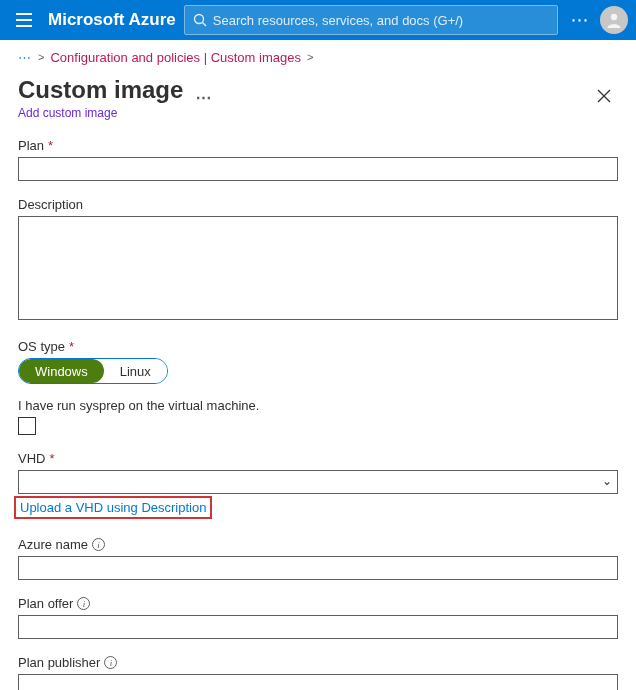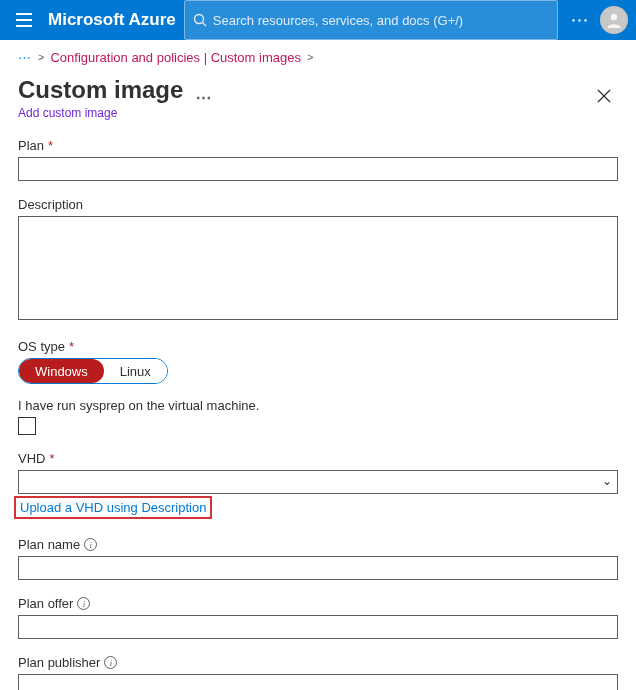--- a/index.html
+++ b/index.html
@@ -26,21 +26,21 @@
   .hamburger {
     width: 32px; height: 32px;
     display: flex; align-items: center; justify-content: center;
     cursor: pointer;
   }
   .brand { font-weight: 600; font-size: 17px; white-space: nowrap; cursor: pointer; }
   .searchbox {
     flex: 1;
     background: #298ed9;
     border: 1px solid #7fb7e4;
-    height: 40px;
+    height: 30px;
     border-radius: 2px;
     display: flex;
     align-items: center;
     padding: 0 8px;
     color: #e6f1fa;
     gap: 6px;
     min-width: 0;
   }
   .searchbox input {
     background: transparent; border: none; outline: none;
@@ -126,21 +126,21 @@
     height: 26px;
     overflow: hidden;
   }
   .pill {
     padding: 0 16px;
     display:flex; align-items:center;
     font-size: 13px;
     cursor:pointer;
     background:#fff; color:#323130;
   }
-  .pill.active { background:#b91c1c; color:#fff; border-radius: 14px;}
+  .pill.active { background:#4d7c0f; color:#fff; border-radius: 14px;}
   .pill:not(.active) { color:#323130; }
 
   .sysprep-row { margin-top: 14px; }
   .sysprep-label { font-size: 13px; color:#323130; margin-bottom: 4px; }
   .checkbox {
     width: 18px; height: 18px;
     border: 1px solid #323130;
     background:#fff;
     cursor:pointer;
   }
@@ -250,21 +250,21 @@
       <input class="select-input" readonly="" style="">
       <span class="select-chev">⌄</span>
     </div>
     <div class="vhd-link-wrap">
       <span class="vhd-link">Upload a VHD using Description</span>
     </div>
   </div>
 
   <div class="field" style="margin-top:18px">
     <div class="label">
-      <span>Plan name</span>
+      <span>Azure name</span>
       <span class="info-icon">i</span>
     </div>
     <input class="text-input" type="text" style="">
   </div>
 
   <div class="field">
     <div class="label">
       <span>Plan offer</span>
       <span class="info-icon">i</span>
     </div>

